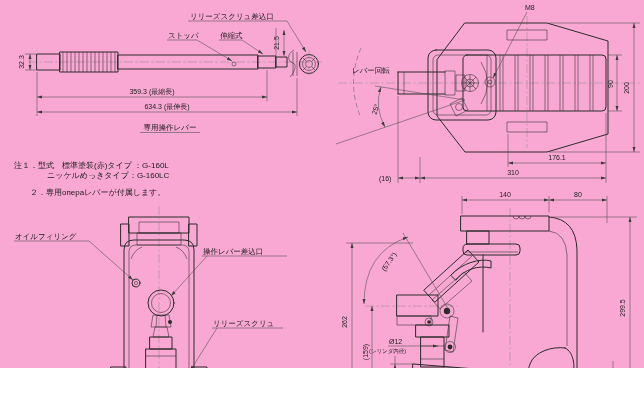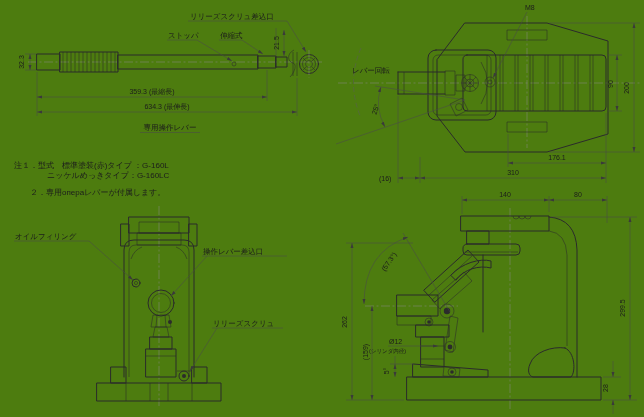--- a/index.html
+++ b/index.html
@@ -1,16 +1,16 @@
 <!DOCTYPE html>
 <html><head>
 <meta charset="utf-8">
 <style>
   html,body{margin:0;padding:0;background:#ffffff;}
-  .sheet{position:relative;width:644px;height:417px;background:#4d7c0f;overflow:hidden;
+  .sheet{position:relative;width:644px;height:368px;background:#f9a8d4;overflow:hidden;
          font-family:"Liberation Sans",sans-serif;}
   svg{display:block;}
   .ol{stroke:#2b2b2b;stroke-width:1;fill:none;stroke-linejoin:round;stroke-linecap:round;}
   .o2{stroke:#2b2b2b;stroke-width:.55;fill:none;stroke-linejoin:round;}
   .dm{stroke:#4a4a4a;stroke-width:.55;fill:none;}
   .cl{stroke:#8a8a8a;stroke-width:.5;fill:none;stroke-dasharray:9 2.5 2 2.5;}
   .ph{stroke:#5a5a5a;stroke-width:.55;fill:none;stroke-dasharray:5 3;}
   .fl{fill:#2b2b2b;stroke:none;}
   .tx{font:7px "Liberation Sans",sans-serif;fill:#1c1c1c;}
   .tj{font:7.5px "Liberation Sans",sans-serif;fill:#1c1c1c;}

